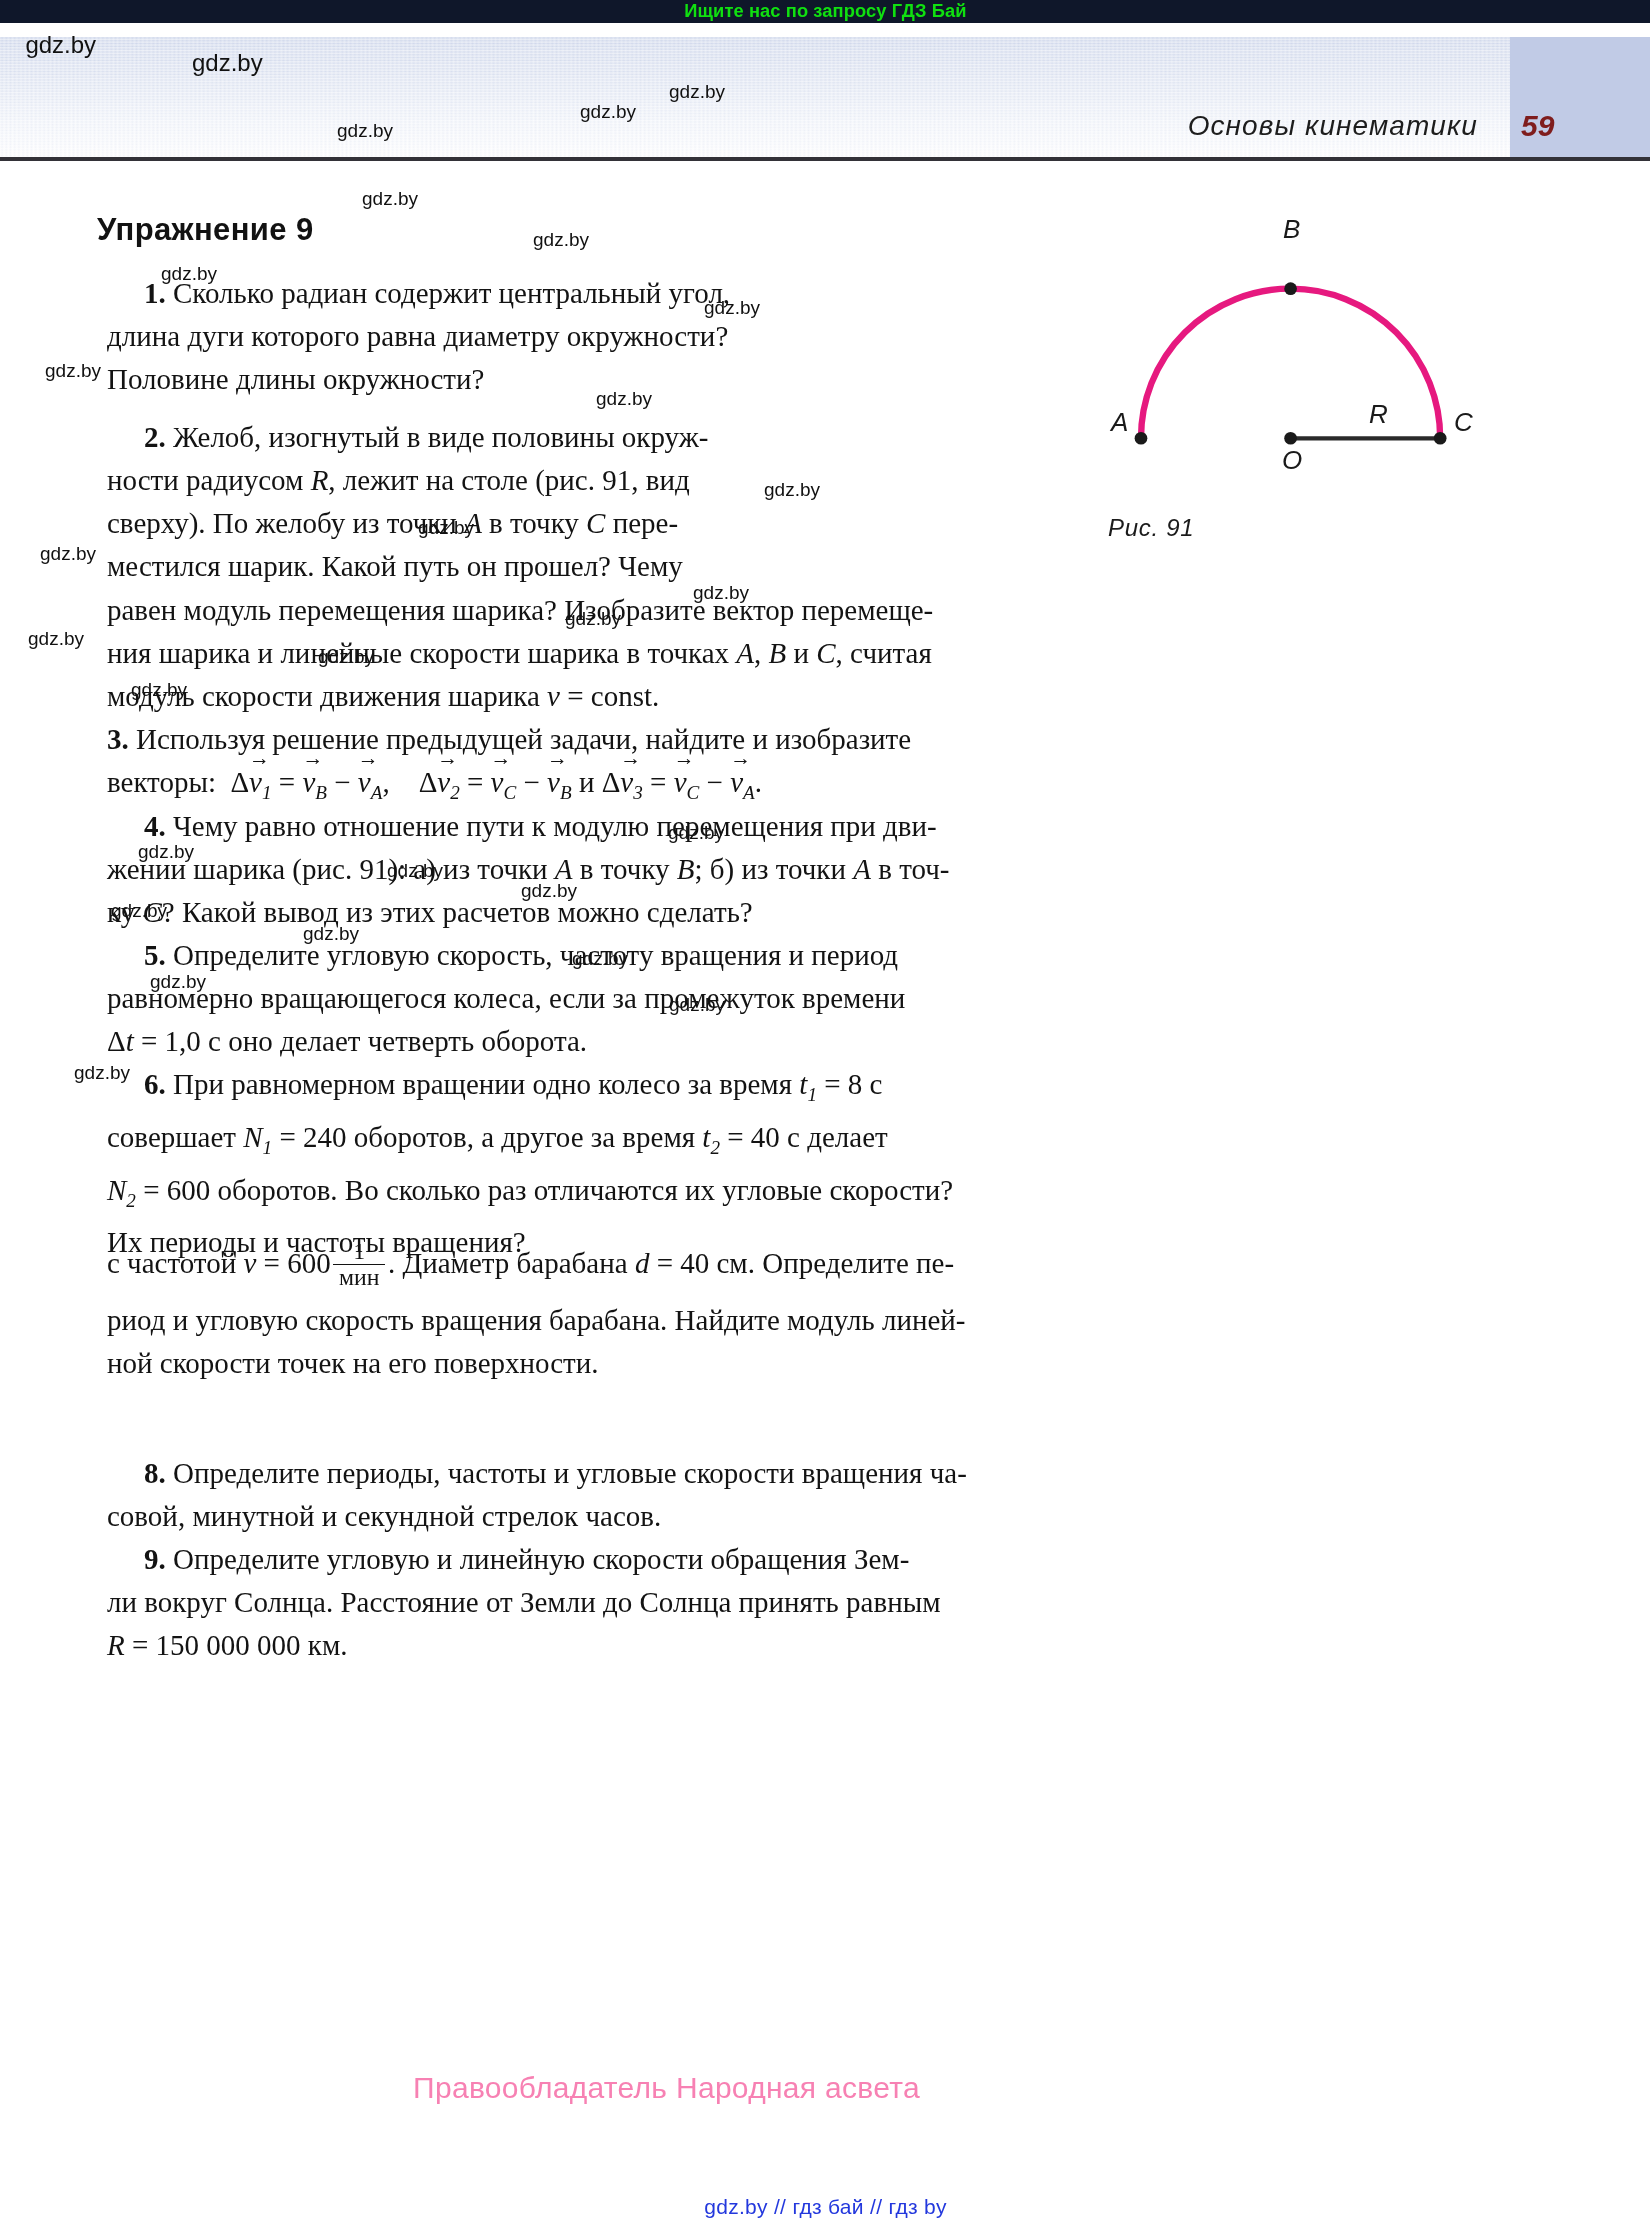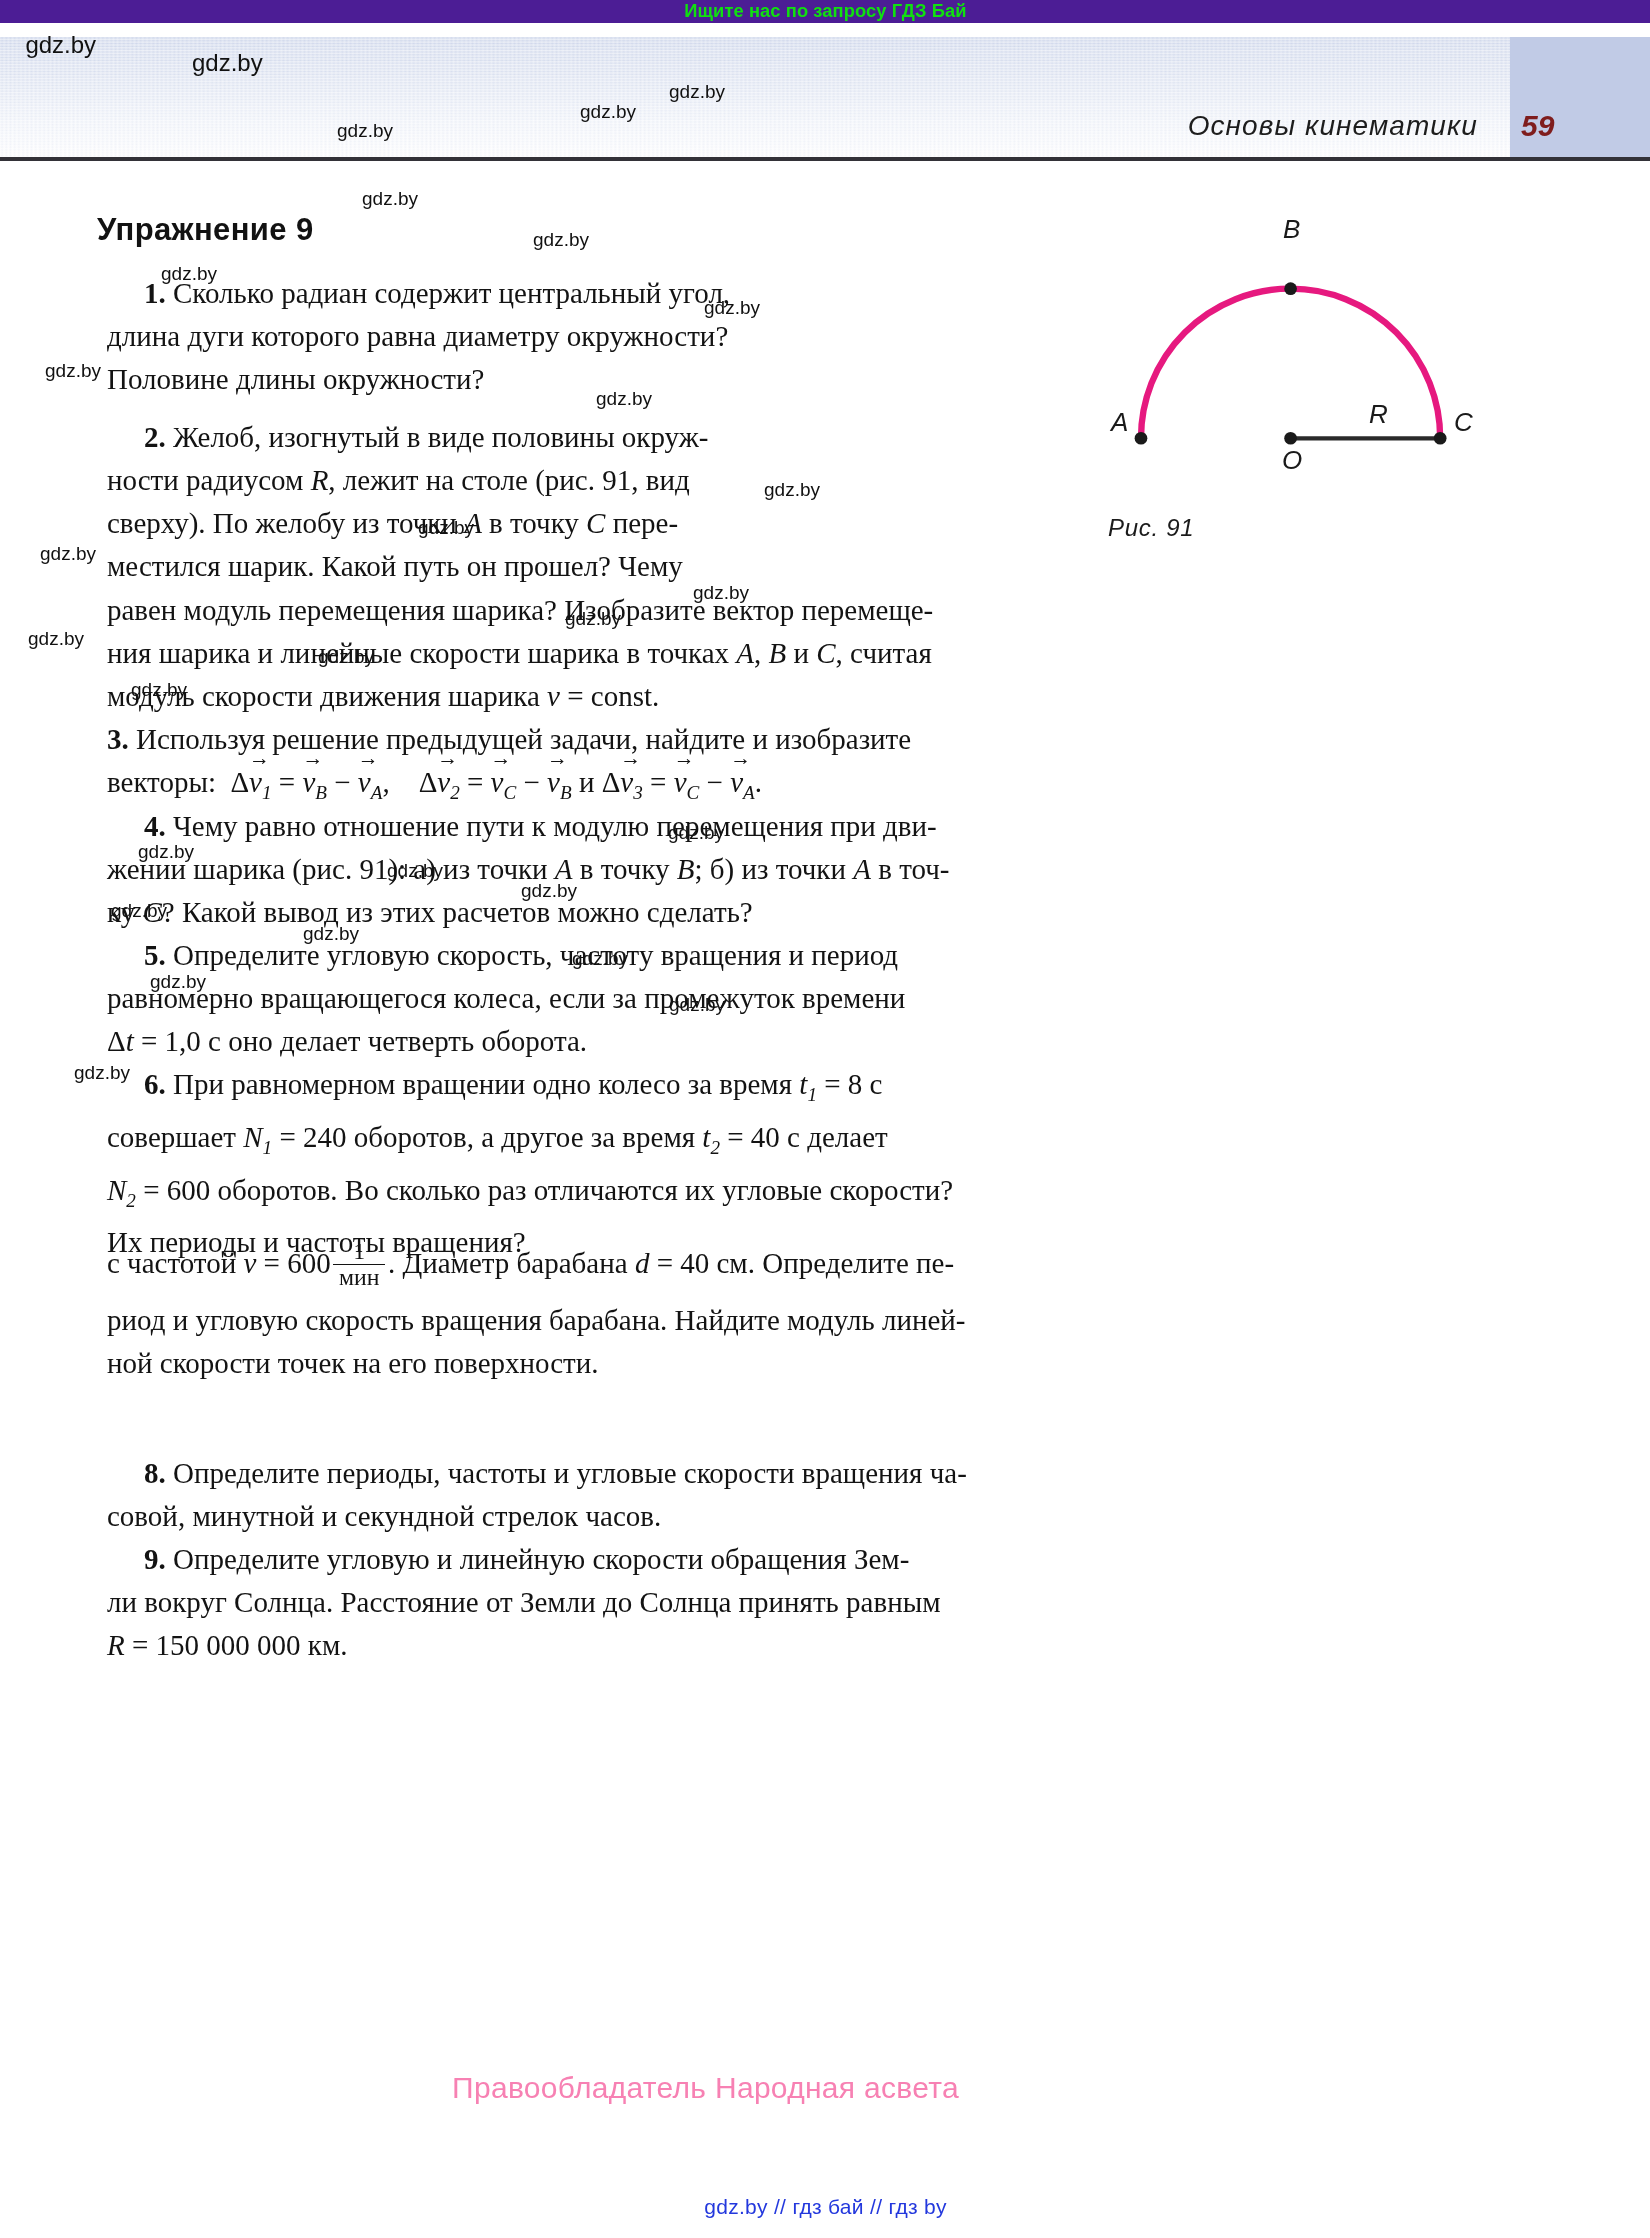--- a/index.html
+++ b/index.html
@@ -17,21 +17,21 @@
 
   
   #promo-banner {
     position: absolute;
     top: 0; left: 0;
     width: 1651px;
     height: 22.6px;
     display: flex;
     align-items: center;
     justify-content: center;
-    background: #4c1d95;
+    background: #0f172a;
   }
   #promo-banner .promo-text {
     color: #10e010;
     font-family: "Liberation Sans", sans-serif;
     font-size: 18.3px;
     font-weight: 700;
     letter-spacing: 0.1px;
     white-space: nowrap;
   }
 
@@ -170,21 +170,20 @@
   
   #copyright-line {
     position: absolute;
     width: 1333px;
     top: 2071px;
     text-align: center;
     color: #f781b3;
     font-family: "Liberation Sans", sans-serif;
     font-size: 30px;
     letter-spacing: 0.3px;
-    padding-left: 39px;
   }
   #footer-links {
     position: absolute;
     width: 1651px;
     top: 2195px;
     text-align: center;
     color: #2338dd;
     font-family: "Liberation Sans", sans-serif;
     font-size: 21px;
     letter-spacing: 0.3px;

